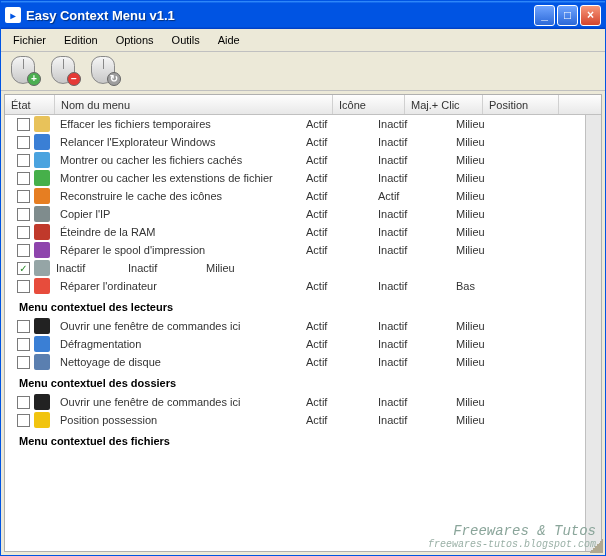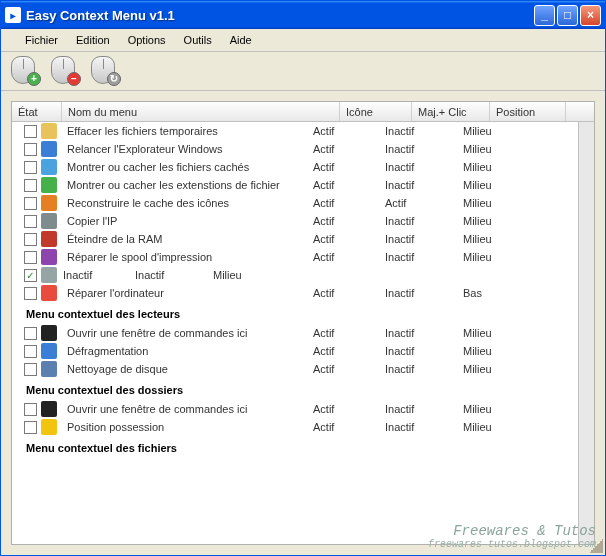--- a/index.html
+++ b/index.html
@@ -38,21 +38,21 @@
     width: 21px; height: 21px;
     border-radius: 3px;
     display: flex; align-items: center; justify-content: center;
     font-weight: bold; font-family: Arial; font-size: 12px;
     border: 1px solid #fff;
   }
   .wbtn.min, .wbtn.max { background: linear-gradient(#6fa4ff,#2b68d8); color:#fff; }
   .wbtn.close { background: linear-gradient(#f7977a,#d4452d); color:#fff; }
   .menubar {
     background: #ece9d8;
-    padding: 3px 16px;
+    padding: 3px 4px;
     display: flex; gap: 2px;
     border-bottom: 1px solid #c0c0c0;
   }
   .menubar .menuitem { padding: 2px 8px; cursor: default; }
   .toolbar {
     background: #ece9d8;
     padding: 4px 6px;
     display: flex; gap: 6px;
     border-bottom: 1px solid #c0c0c0;
   }
@@ -75,21 +75,21 @@
     width:14px; height:14px; border-radius:50%;
     border:1px solid #666; font-size:10px; line-height:12px;
     text-align:center; color:#fff; font-weight:bold;
   }
   .badge-add { background:#4caf50; }
   .badge-del { background:#e53935; }
   .badge-ref { background:#9e9e9e; }
   .listarea {
     flex: 1;
     background: #fff;
-    margin: 10px;
+    margin: 3px;
     border: 1px solid #b0b0b0;
     display: flex; flex-direction: column;
     overflow: hidden;
   }
   .headers {
     display: flex;
     background: linear-gradient(#fefefe,#e8e8e8);
     border-bottom: 1px solid #c0c0c0;
     height: 20px; align-items: center;
     font-size: 11px; color: #333;

